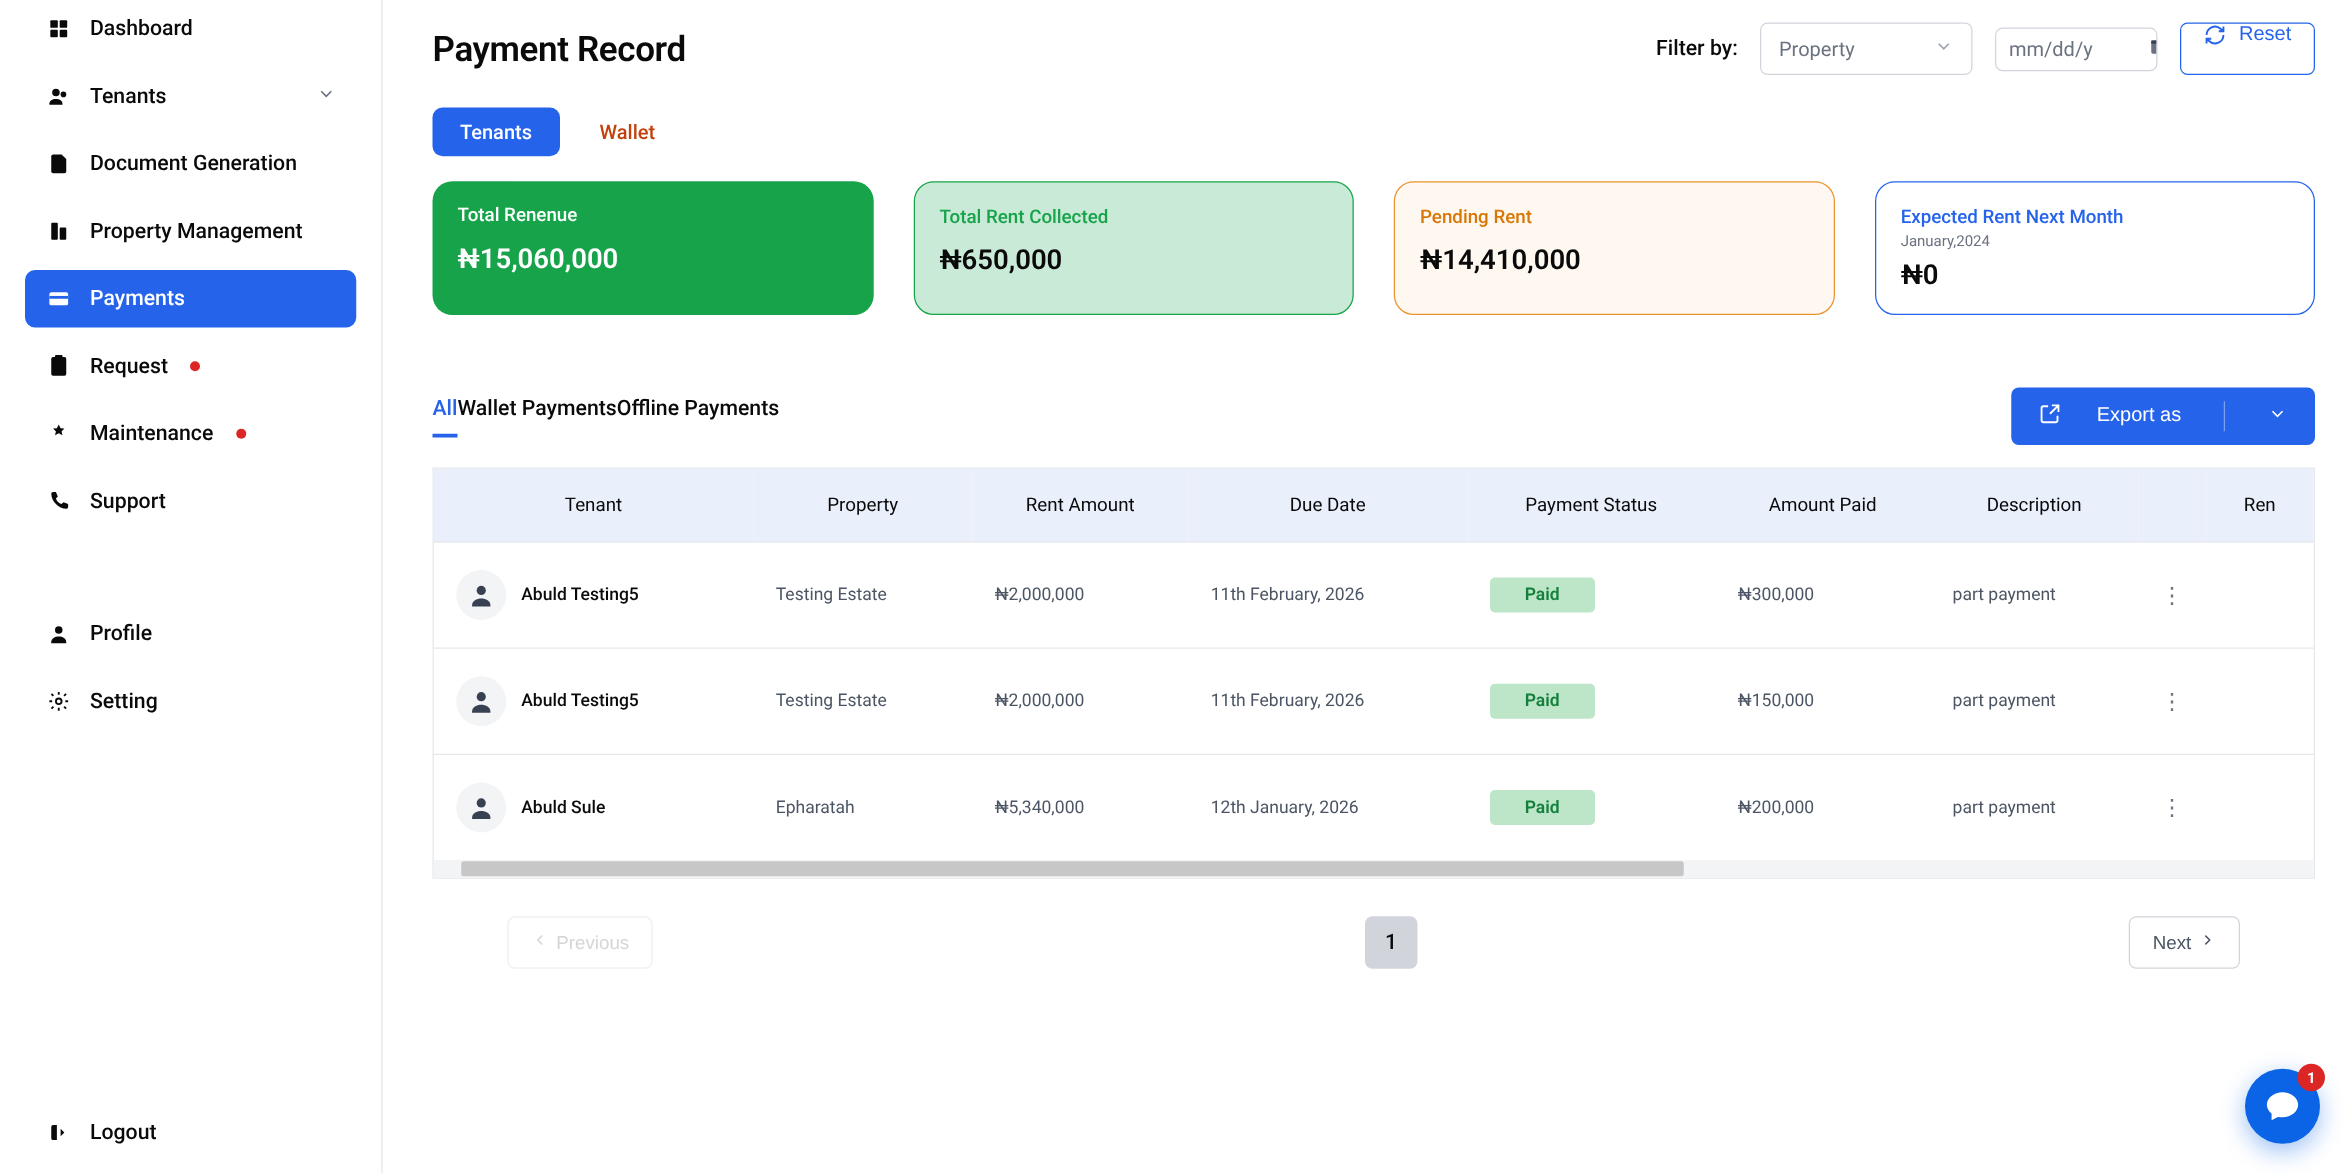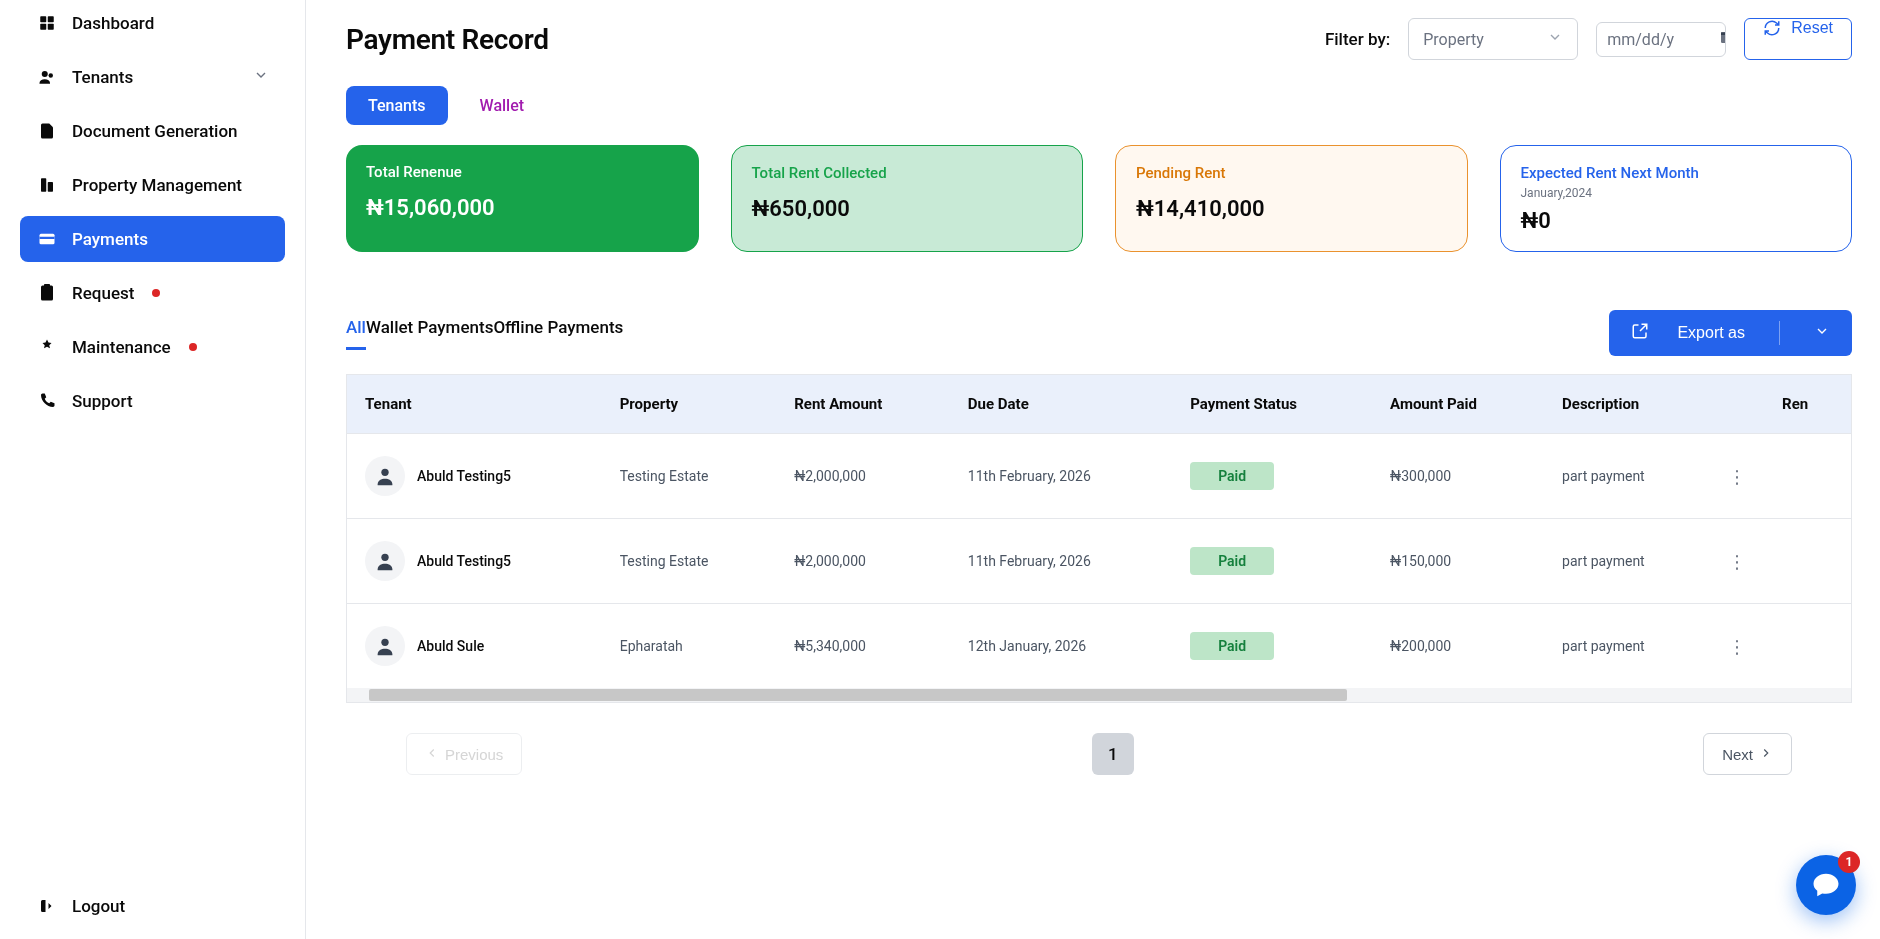--- a/index.html
+++ b/index.html
@@ -20,21 +20,21 @@
   .header-title { font-size: 28px; font-weight: 600; letter-spacing: -0.3px; }
   .filters { display: flex; align-items: center; gap: 18px; }
   .filter-label { font-size: 17px; font-weight: 500; }
   .select-box { position: relative; width: 170px; height: 42px; border: 1px solid #d1d5db; border-radius: 6px; display: flex; align-items: center; padding: 0 14px; color: #6b7280; cursor: pointer; font-size: 16px; }
   .select-box .chev { margin-left: auto; color: #9ca3af; }
   .date-box { width: 130px; height: 35px; border: 1px solid #d1d5db; border-radius: 6px; display: flex; align-items: center; padding: 0 10px; color: #6b7280; cursor: pointer; font-size: 16px; overflow: hidden; white-space: nowrap; gap: 45px; }
   .date-box .cal { margin-left: auto; }
   .reset-btn { height: 42px; border: 1.5px solid #2563eb; border-radius: 6px; color: #2563eb; background: #fff; padding: 0 18px; display: flex; align-items: flex-start; gap: 10px; font-size: 16px; font-weight: 500; cursor: pointer; }
 
   .tabs { display: flex; gap: 10px; margin-bottom: 20px; }
-  .tab { padding: 10px 22px; border-radius: 8px; font-size: 16px; font-weight: 500; cursor: pointer; color: #a21caf; }
+  .tab { padding: 10px 22px; border-radius: 8px; font-size: 16px; font-weight: 500; cursor: pointer; color: #c2410c; }
   .tab.active { background: #2563eb; color: #fff; }
 
   .cards { display: grid; grid-template-columns: repeat(4, 1fr); gap: 32px; margin-bottom: 58px; }
   .card { border-radius: 16px; padding: 18px 20px; }
   .card-title { font-size: 15px; font-weight: 500; margin-bottom: 14px; }
   .card-value { font-size: 22px; font-weight: 600; }
   .card.green { background: #16a34a; color: #fff; }
   .card.lightgreen { background: #c8ead6; border: 1px solid #16a34a; }
   .card.lightgreen .card-title { color: #16a34a; }
   .card.orange { background: #fff8f0; border: 1px solid #ea922e; }
@@ -46,21 +46,21 @@
   .table-header { display: flex; align-items: center; justify-content: space-between; margin-bottom: 18px; }
   .subtabs { display: flex; }
   .subtab { font-size: 17px; font-weight: 500; cursor: pointer; padding-bottom: 10px; border-bottom: 3px solid transparent; }
   .subtab.active { color: #2563eb; border-bottom: 3px solid #2563eb; }
   .export-btn { height: 46px; background: #2563eb; color: #fff; border: none; border-radius: 6px; padding: 18px 22px; display: flex; align-items: center; gap: 28px; font-size: 16px; font-weight: 500; cursor: pointer; }
   .export-btn .divider { width: 1px; height: 24px; background: rgba(255,255,255,0.4); margin: 0 6px; }
 
   .table-wrap { border: 1px solid #e5e7eb; overflow-x: auto; }
   table { width: 100%; min-width: 1200px; border-collapse: collapse; }
   thead tr { background: #eaf0fb; }
-  th { text-align: left; padding: 20px 18px; font-size: 15px; font-weight: 700; white-space: nowrap; }
+  th { text-align: center; padding: 20px 18px; font-size: 15px; font-weight: 400; white-space: nowrap; }
   tbody tr { border-top: 1px solid #e5e7eb; }
   td { padding: 22px 18px; font-size: 14px; color: #4b5563; white-space: nowrap; }
   .tenant-cell { display: flex; align-items: center; gap: 12px; color: #0a0a0a; font-weight: 500; }
   .avatar { width: 40px; height: 40px; border-radius: 50%; background: #f3f4f6; display: flex; align-items: center; justify-content: center; }
   .avatar svg { width: 22px; height: 22px; fill: #374151; }
   .badge-paid { background: #bde5c8; color: #15803d; padding: 6px 28px; border-radius: 4px; font-weight: 600; display: inline-block; }
   .kebab { cursor: pointer; color: #6b7280; font-size: 18px; }
 
   .hscroll { height: 14px; background: #f3f4f6; position: relative; }
   .hscroll-thumb { position: absolute; left: 22px; top: 1px; height: 12px; width: 65%; background: #c7c7c7; border-radius: 2px; }
@@ -154,20 +154,40 @@
       <li class="nav-item">
         <span class="nav-icon">
           <svg viewBox="0 0 24 24" width="18" height="18" fill="currentColor">
               <path d="M6 2c-1 0-2 1-2 2 0 8 8 16 16 16 1 0 2-1 2-2v-3l-5-2-2 2c-3-1-5-3-6-6l2-2-2-5H6z"></path>
             </svg>
         </span>
         <span>Support</span>
       </li>
     </ul>
     <div class="nav-spacer"></div>
+    <ul class="nav">
+      <li class="nav-item">
+        <span class="nav-icon">
+          <svg viewBox="0 0 24 24" width="18" height="18" fill="currentColor">
+              <circle cx="12" cy="8" r="4"></circle>
+              <path d="M4 21c0-4 4-6 8-6s8 2 8 6v1H4z"></path>
+            </svg>
+        </span>
+        <span>Profile</span>
+      </li>
+      <li class="nav-item">
+        <span class="nav-icon">
+          <svg viewBox="0 0 24 24" width="18" height="18" fill="none" stroke="currentColor" stroke-width="2">
+              <circle cx="12" cy="12" r="3"></circle>
+              <path d="M12 2v3M12 19v3M4.2 4.2l2.1 2.1M17.7 17.7l2.1 2.1M2 12h3M19 12h3M4.2 19.8l2.1-2.1M17.7 6.3l2.1-2.1"></path>
+            </svg>
+        </span>
+        <span>Setting</span>
+      </li>
+    </ul>
     <div style="flex:1"></div>
     <ul class="nav nav-bottom" style="margin-bottom:10px">
       <li class="nav-item">
         <span class="nav-icon">
           <svg viewBox="0 0 24 24" width="18" height="18" fill="currentColor">
               <path d="M10 4H6a2 2 0 00-2 2v12a2 2 0 002 2h4M14 8l4 4-4 4M18 12H9"></path>
             </svg>
         </span>
         <span>Logout</span>
       </li>

